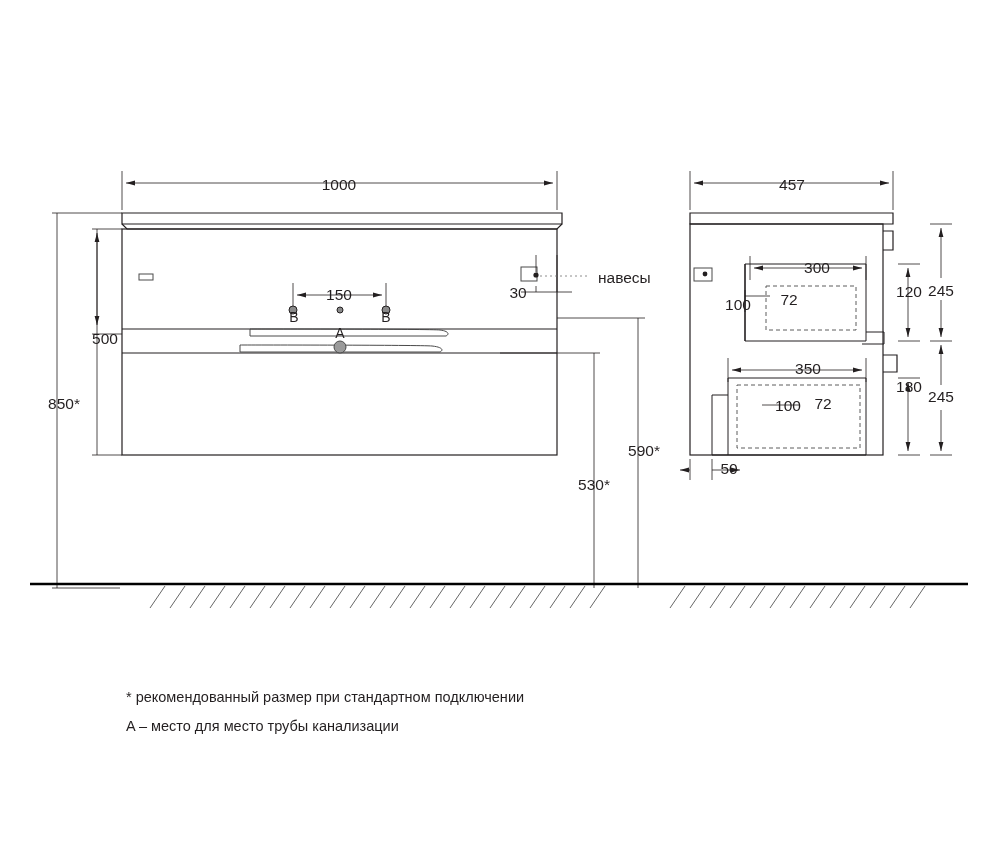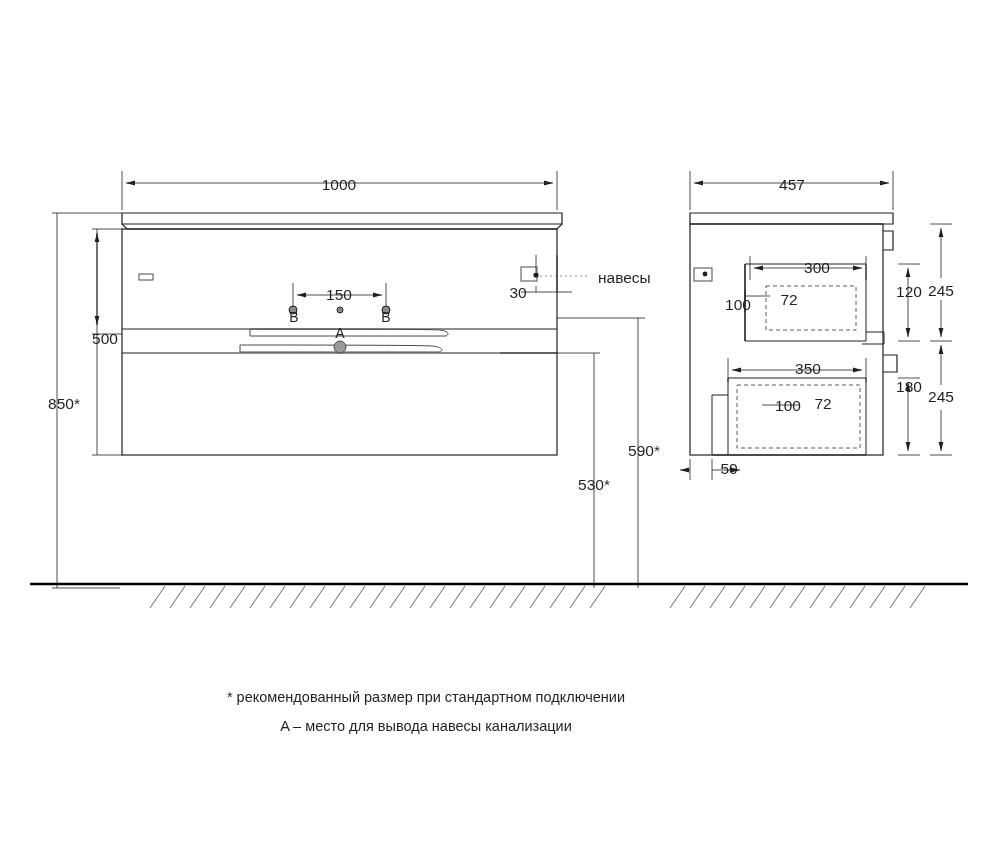--- a/index.html
+++ b/index.html
@@ -27,21 +27,20 @@
     position: absolute;
     left: 126px;
     top: 683px;
     width: 600px;
   }
   .legend div {
     font-size: 14.5px;
     line-height: 29px;
     color: #231f20;
     white-space: nowrap;
-    text-align: center;
   }
 </style>
 </head>
 <body>
 
 <div id="stage">
 
   <svg width="1000" height="865" viewBox="0 0 1000 865">
     <defs>
       <marker id="arrL" markerWidth="10" markerHeight="8" refX="9" refY="4" orient="auto" markerUnits="userSpaceOnUse">
@@ -240,16 +239,16 @@
 
       <text x="598" y="283" font-size="15.5" text-anchor="start">навесы</text>
       <text x="340" y="338" font-size="14" text-anchor="middle">A</text>
       <text x="294" y="322" font-size="14" text-anchor="middle">B</text>
       <text x="386" y="322" font-size="14" text-anchor="middle">B</text>
     </g>
   </svg>
 
   <div class="legend">
     <div>* рекомендованный размер при стандартном подключении</div>
-    <div>A – место для вывода навесы канализации</div>
+    <div>A – место для место трубы канализации</div>
   </div>
 
 </div>
 
 </body></html>

